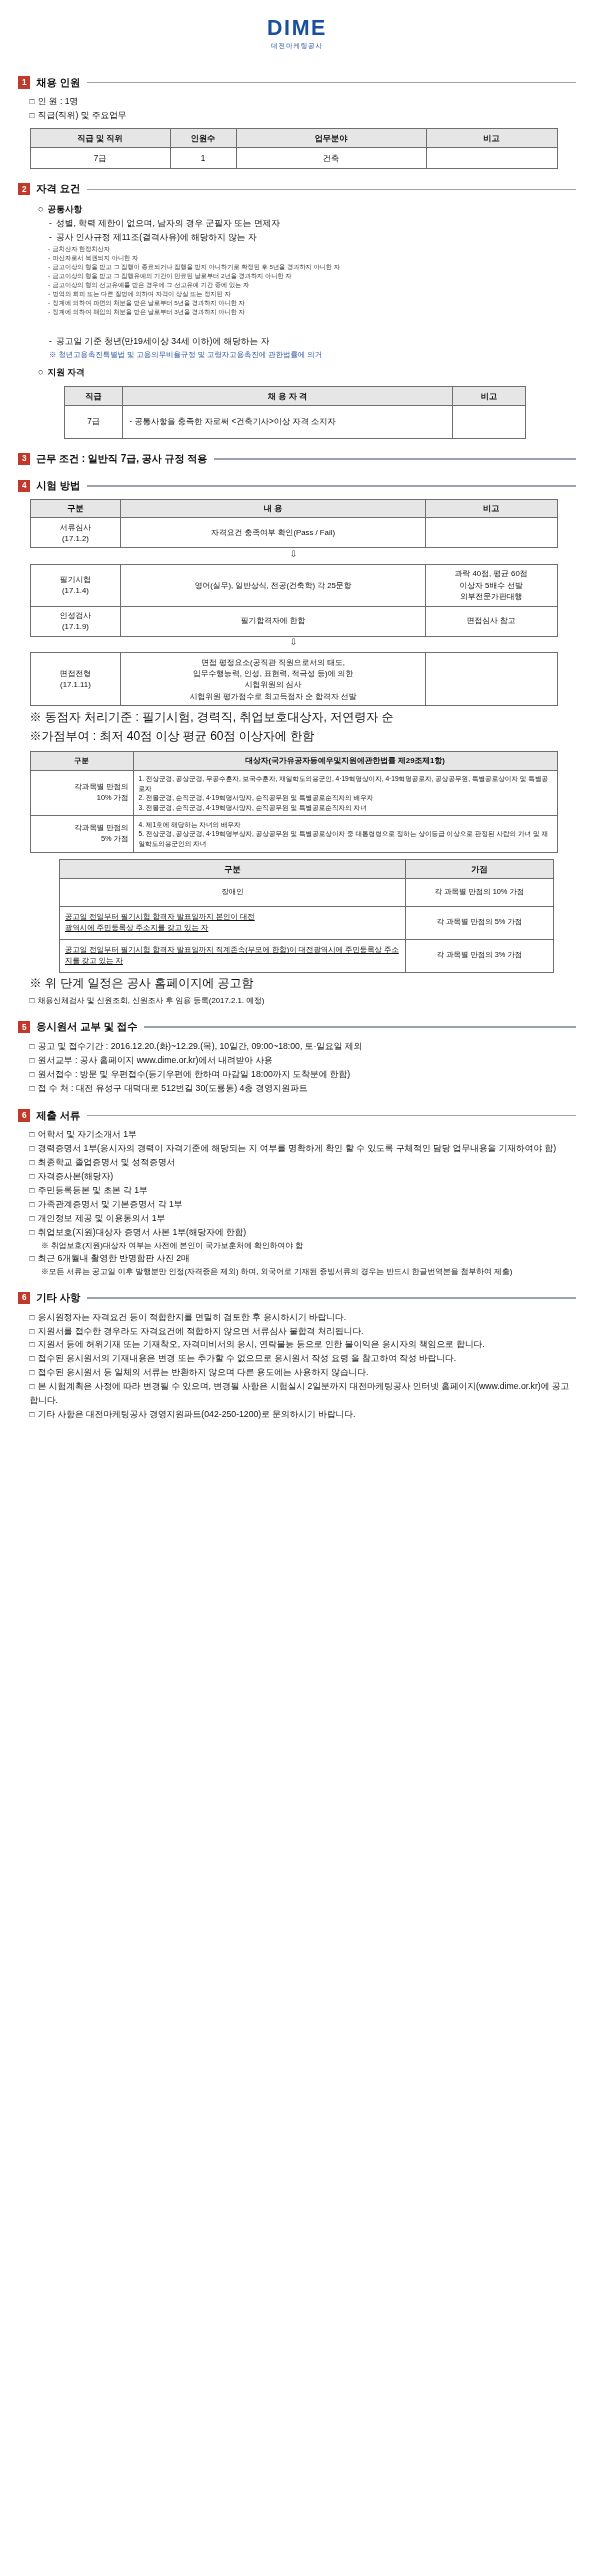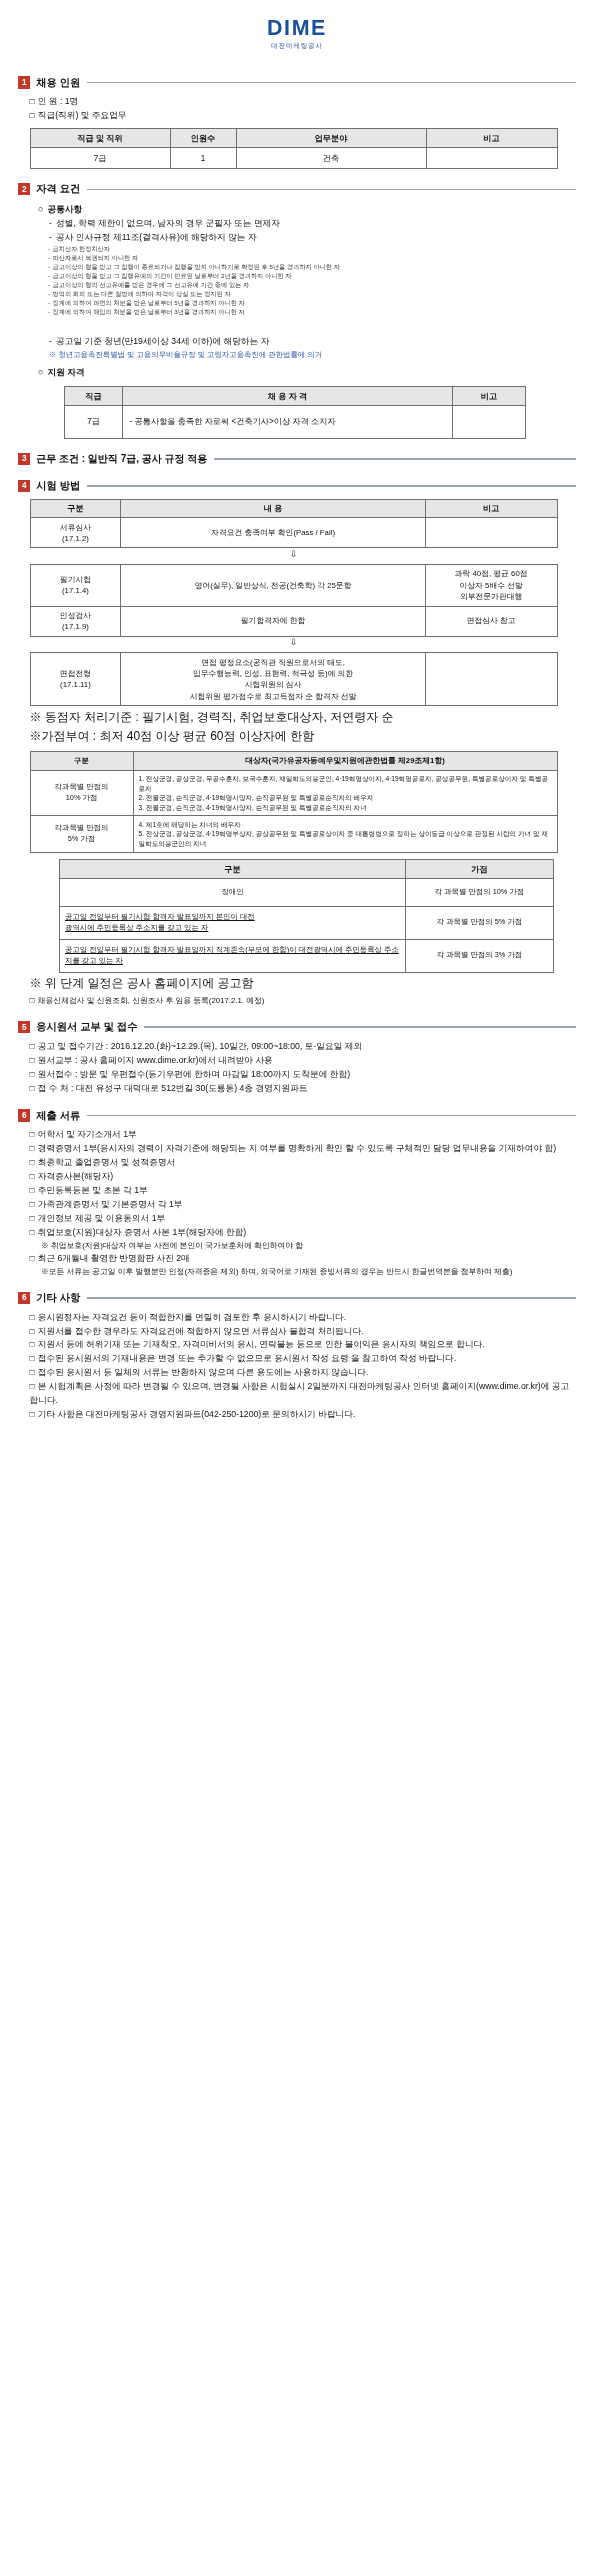--- a/index.html
+++ b/index.html
@@ -140,21 +140,21 @@
     line-height: 1;
     color: #333;
     width: 528px;
     margin-left: 11.5px;
   }
   
   .tbl-bonus {
     width: 528px;
     margin: 5px auto 1.6px 11.5px;
   }
-  .tbl-bonus td { font-size: 6.6px; line-height: 1.45; }
+  .tbl-bonus td { font-size: 6.6px; line-height: 1.45; text-align: right; }
   .tbl-bonus td.left { text-align: left; padding: 3.3px 5px; }
   .tbl-bonus .h { background:#e6e6e6; font-weight:bold; font-size: 7.8px;}
   .tbl-bonus .c1 { width: 103px; font-size: 7.4px; }
   
   .tbl-dis {
     width: 495px;
     margin: 6.6px auto 1.6px 41px;
   }
   .tbl-dis td { font-size: 7.4px; line-height: 1.45; }
   .tbl-dis td.left { text-align: left; padding: 4.1px 5px; text-decoration: underline; }

